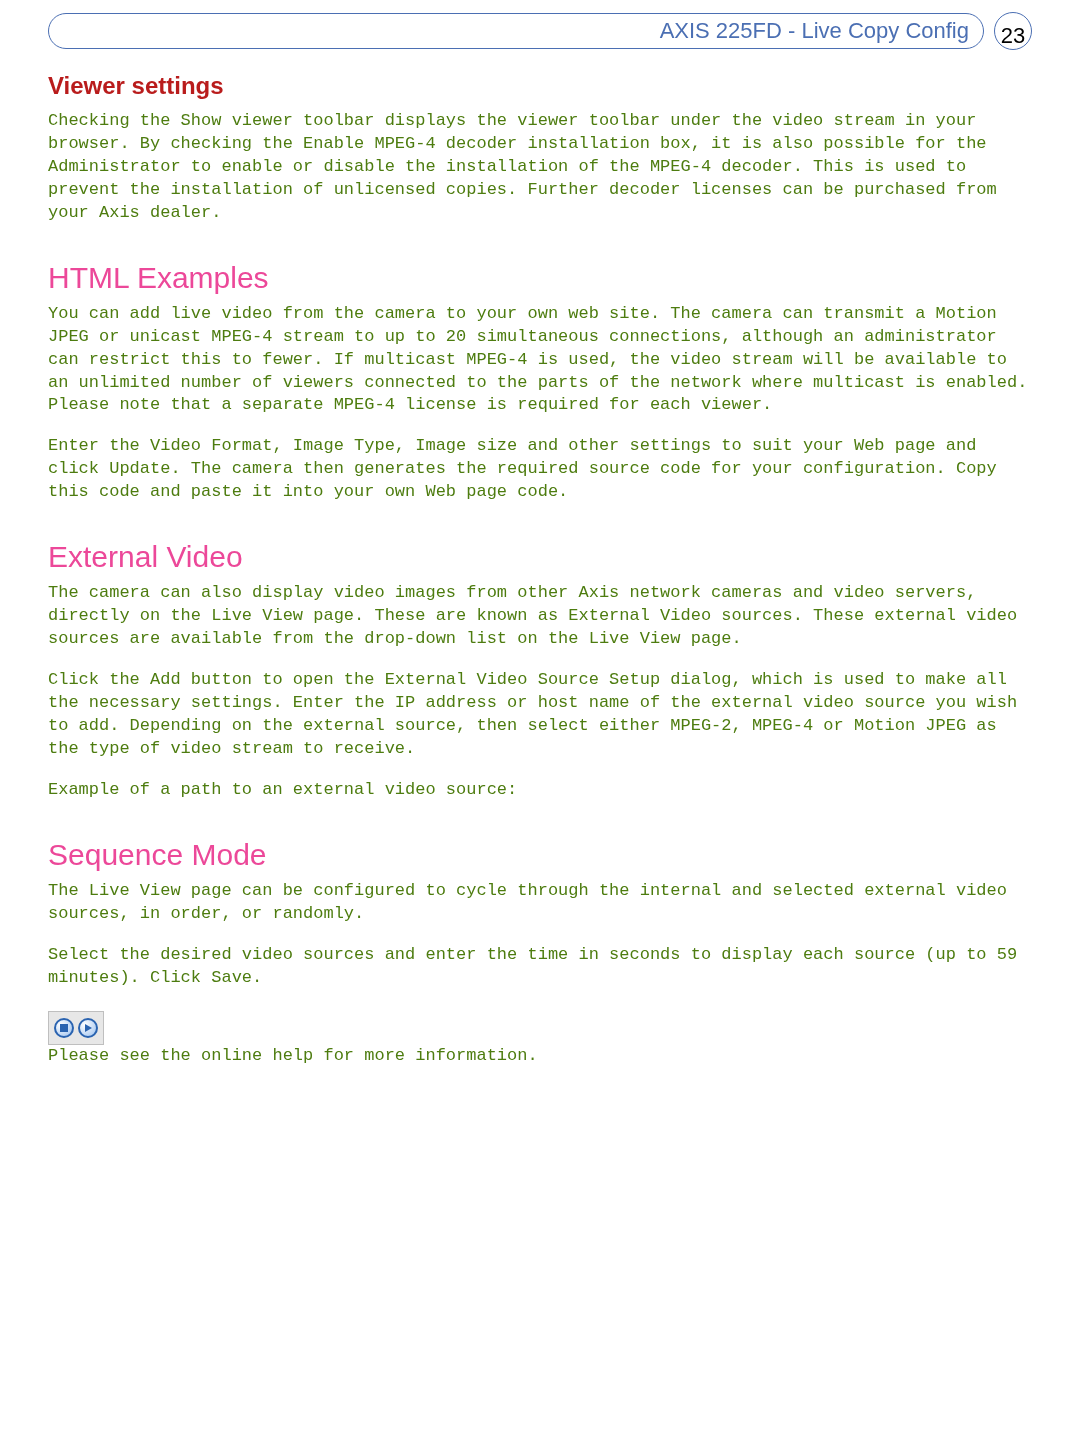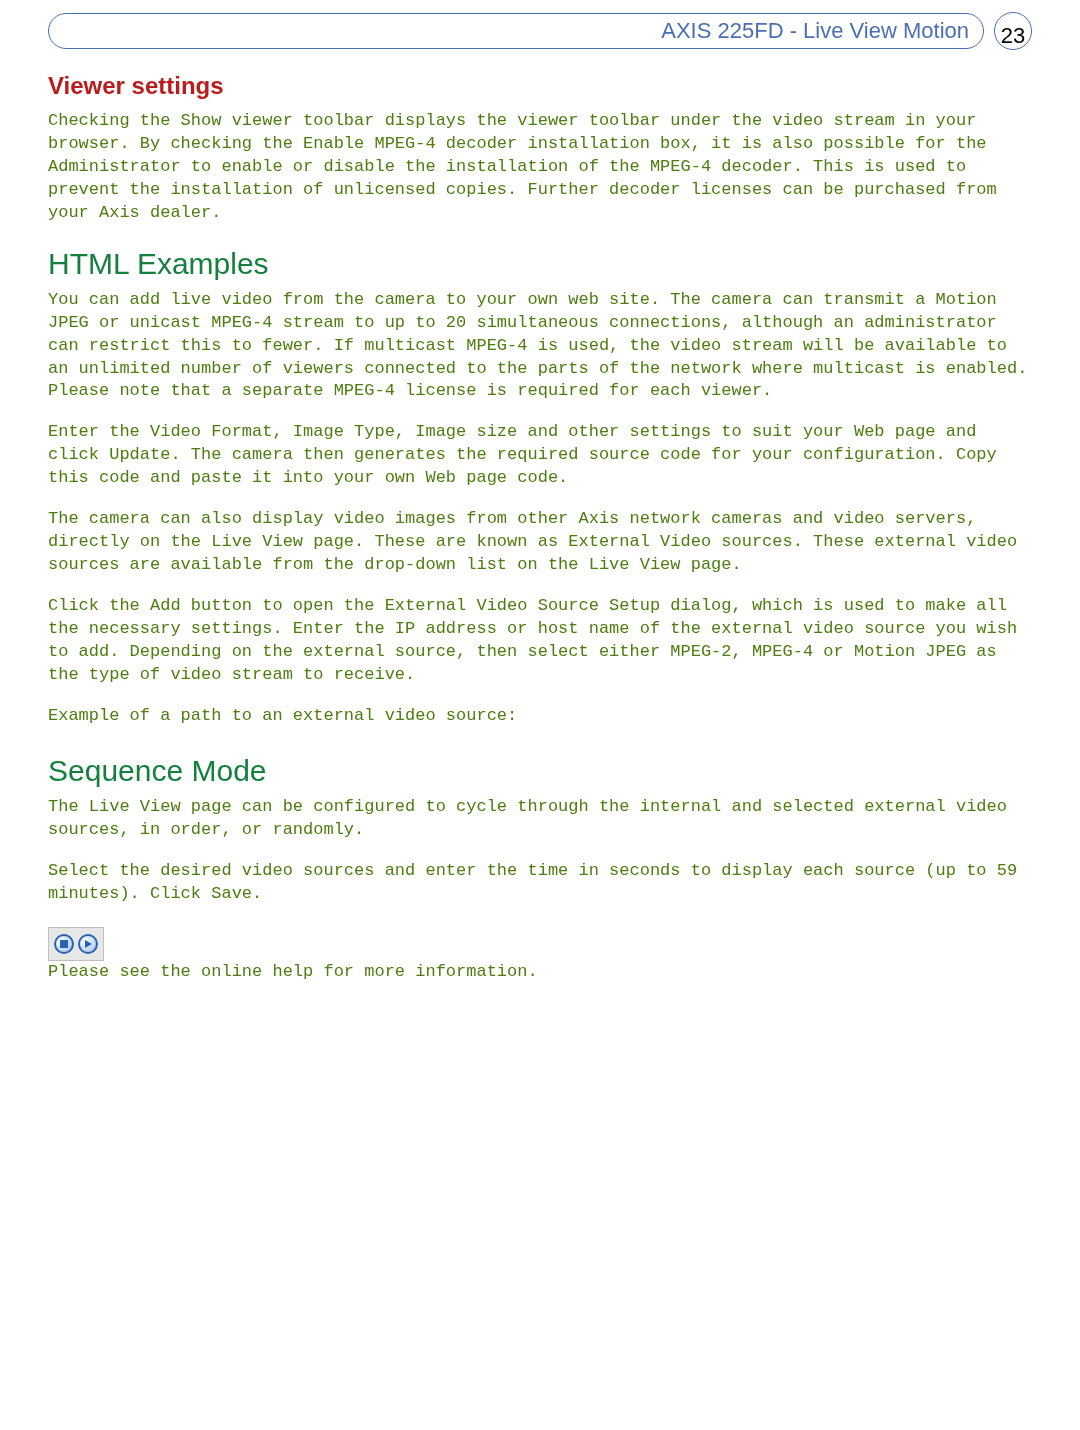--- a/index.html
+++ b/index.html
@@ -47,22 +47,22 @@
     font-family: "Trebuchet MS", sans-serif;
     font-weight: bold;
     font-size: 24px;
     margin: 8px 0 10px 0;
     color: #b91c1c;
   }
   h2.section-main {
     font-family: "Trebuchet MS", sans-serif;
     font-weight: normal;
     font-size: 30px;
-    color: #15803d;
-    margin: 22px 0 8px 0;
+    color: #ec4899;
+    margin: 36px 0 8px 0;
   }
   p.body {
     font-size: 17px;
     line-height: 1.35;
     margin-bottom: 18px;
     color: #4d7c0f;
     font-family: Liberation Mono, monospace;
     font-stretch: condensed;
   }
   .code-box {
@@ -102,34 +102,35 @@
   }
   .ico svg { display:block; }
 </style>
 </head>
 <body>
 
 <div class="page-wrap">
 
   <div class="header-row">
     <div class="header-pill">
-      <span>AXIS 225FD - Live View Motion</span>
+      <span>AXIS 225FD - Live Copy Config</span>
     </div>
     <div class="page-num-circle">
       <span>23</span>
     </div>
   </div>
 
   <h3 class="section-sub">Viewer settings</h3>
   <p class="body">Checking the Show viewer toolbar displays the viewer toolbar under the video stream in your browser. By checking the Enable MPEG-4 decoder installation box, it is also possible for the Administrator to enable or disable the installation of the MPEG-4 decoder. This is used to prevent the installation of unlicensed copies. Further decoder licenses can be purchased from your Axis dealer.</p>
 
   <h2 class="section-main">HTML Examples</h2>
   <p class="body">You can add live video from the camera to your own web site. The camera can transmit a Motion JPEG or unicast MPEG-4 stream to up to 20 simultaneous connections, although an administrator can restrict this to fewer. If multicast MPEG-4 is used, the video stream will be available to an unlimited number of viewers connected to the parts of the network where multicast is enabled. Please note that a separate MPEG-4 license is required for each viewer.</p>
   <p class="body">Enter the Video Format, Image Type, Image size and other settings to suit your Web page and click Update. The camera then generates the required source code for your configuration. Copy this code and paste it into your own Web page code.</p>
 
+  <h2 class="section-main">External Video</h2>
   <p class="body">The camera can also display video images from other Axis network cameras and video servers, directly on the Live View page. These are known as External Video sources. These external video sources are available from the drop-down list on the Live View page.</p>
   <p class="body">Click the Add button to open the External Video Source Setup dialog, which is used to make all the necessary settings. Enter the IP address or host name of the external video source you wish to add. Depending on the external source, then select either MPEG-2, MPEG-4 or Motion JPEG as the type of video stream to receive.</p>
   <p class="body" style="margin-bottom:26px;">Example of a path to an external video source:</p>
 
   <h2 class="section-main">Sequence Mode</h2>
   <p class="body">The Live View page can be configured to cycle through the internal and selected external video sources, in order, or randomly.</p>
   <p class="body">Select the desired video sources and enter the time in seconds to display each source (up to 59 minutes). Click Save.</p>
 
   <div class="seq-row">
     <div class="seq-icons">

